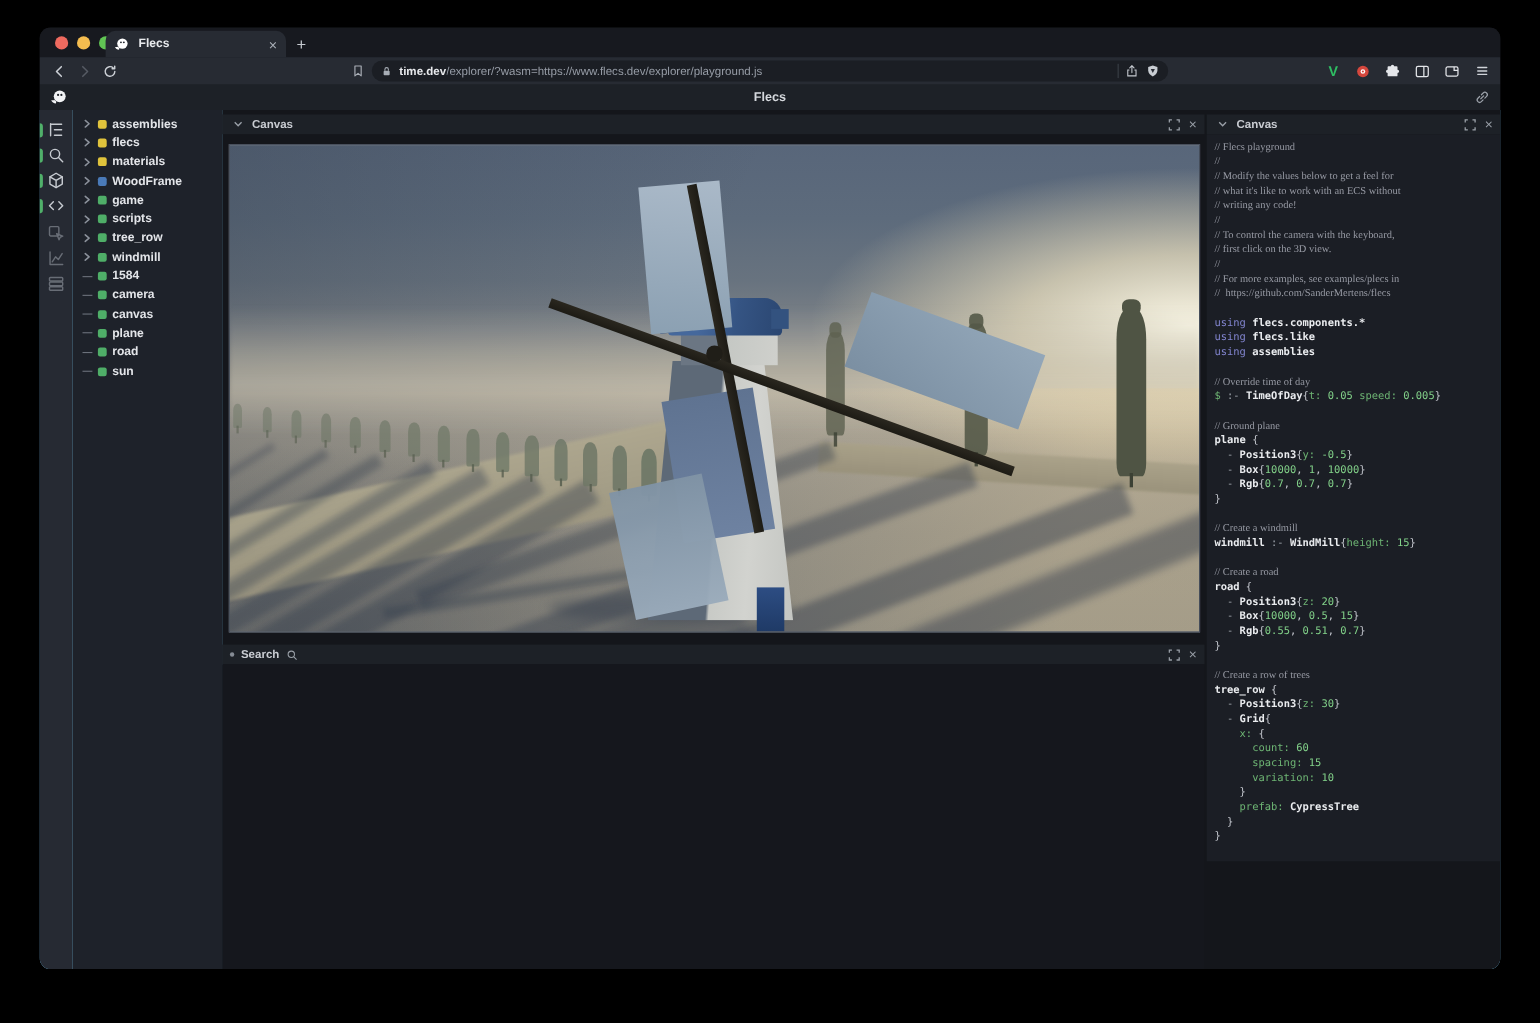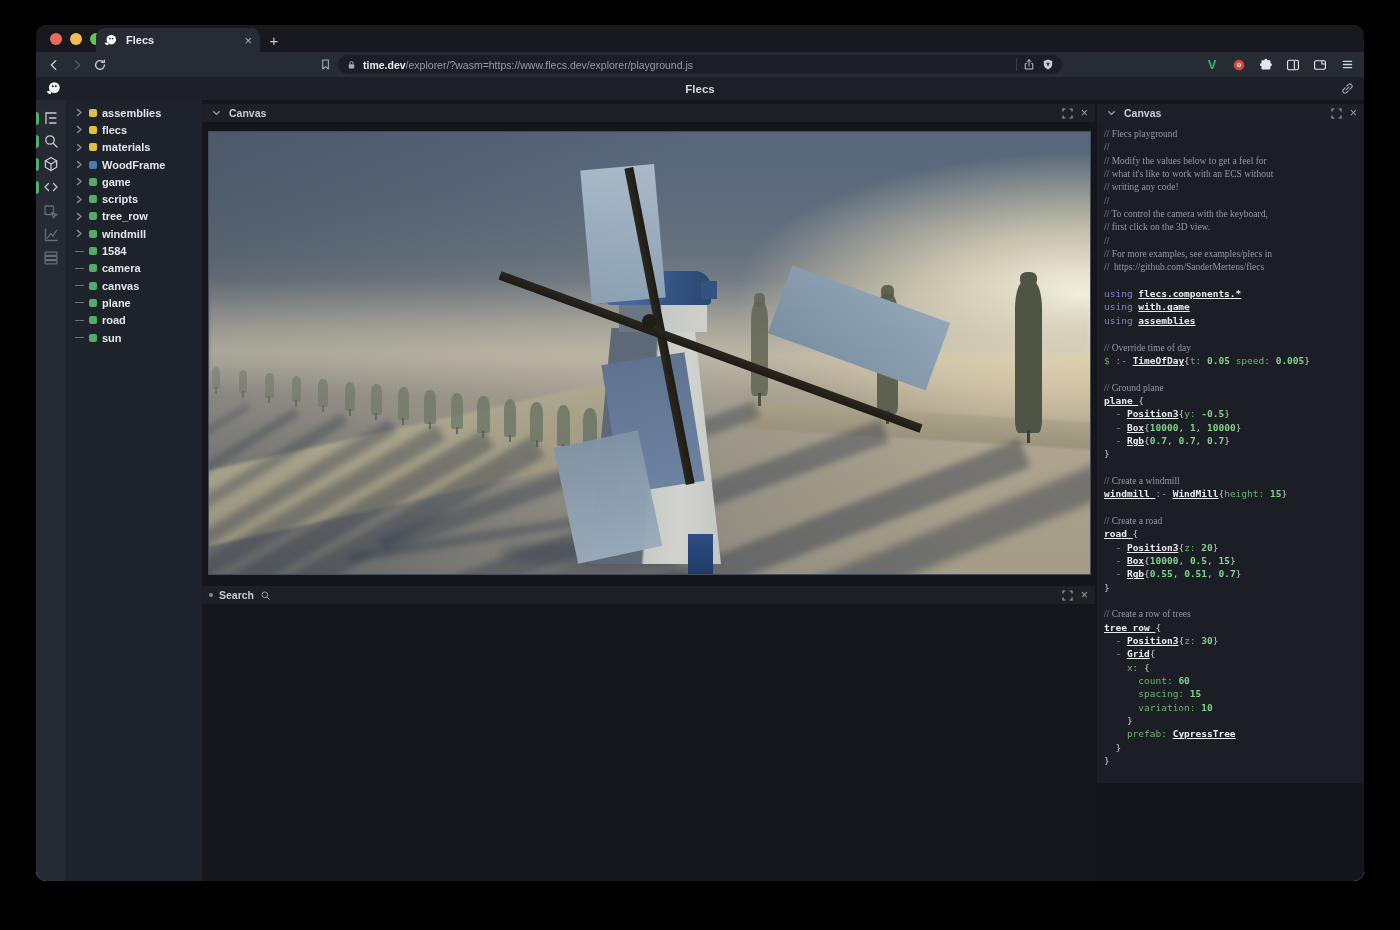--- a/index.html
+++ b/index.html
@@ -53,22 +53,22 @@
   .pbtn{display:flex;align-items:center;justify-content:center;width:14px;height:14px;color:#9aa0a8;}
   .pclose{font-size:12.5px;color:#9aa0a8;line-height:1;}
   .bullet{width:4px;height:4px;border-radius:50%;background:#858b94;}
   
   .scene{position:absolute;left:6px;top:31px;width:881px;height:442px;overflow:hidden;
     border:1px solid #454d5a;background:#7d8287;}
   .searchbody{position:absolute;left:0;top:504px;width:893px;height:277px;background:#15171d;}
   .editor{position:absolute;left:895px;top:22px;width:267px;height:661px;background:#1b1e25;overflow:hidden;}
   .code{padding:6px 0 0 7px;font-family:"DejaVu Sans Mono",monospace;font-size:9.5px;}
   .cl{height:13.35px;white-space:pre;}
-  .c{color:#979aa4;font-family:Liberation Serif, serif;} .k{color:#8285cf;} .i{color:#eaecef;font-weight:700;text-decoration:underline;}
-  .p{color:#6db473;} .n{color:#82d189;font-weight:700;} .u{color:#c6c9d0;} .o{color:#9aa0a8;}
+  .c{color:#979aa4;font-family:Liberation Serif, serif;} .k{color:#8285cf;} .i{color:#eaecef;font-weight:700;}
+  .p{color:#6db473;} .n{color:#82d189;font-weight:400;} .u{color:#c6c9d0;} .o{color:#9aa0a8;}
   svg{display:block;}
 </style>
 </head>
 <body>
 
 <div class="window">
 
   <div class="titlebar">
     <div class="lights">
       <div class="light" style="background:#ee6a5f"></div>
@@ -506,21 +506,21 @@
             <div class="cl"><span class="c">// what it's like to work with an ECS without</span></div>
             <div class="cl"><span class="c">// writing any code!</span></div>
             <div class="cl"><span class="c">//</span></div>
             <div class="cl"><span class="c">// To control the camera with the keyboard,</span></div>
             <div class="cl"><span class="c">// first click on the 3D view.</span></div>
             <div class="cl"><span class="c">//</span></div>
             <div class="cl"><span class="c">// For more examples, see examples/plecs in</span></div>
             <div class="cl"><span class="c">//  https://github.com/SanderMertens/flecs</span></div>
             <div class="cl"></div>
             <div class="cl"><span class="k">using </span><span class="i">flecs.components.*</span></div>
-            <div class="cl"><span class="k">using </span><span class="i">with.game</span></div>
+            <div class="cl"><span class="k">using </span><span class="i">flecs.like</span></div>
             <div class="cl"><span class="k">using </span><span class="i">assemblies</span></div>
             <div class="cl"></div>
             <div class="cl"><span class="c">// Override time of day</span></div>
             <div class="cl"><span class="p">$</span><span class="o"> :- </span><span class="i">TimeOfDay</span><span class="u">{</span><span class="p">t: </span><span class="n">0.05</span><span class="p"> speed: </span><span class="n">0.005</span><span class="u">}</span></div>
             <div class="cl"></div>
             <div class="cl"><span class="c">// Ground plane</span></div>
             <div class="cl"><span class="i">plane </span><span class="u">{</span></div>
             <div class="cl"><span class="u">  </span><span class="o">- </span><span class="i">Position3</span><span class="u">{</span><span class="p">y: </span><span class="n">-0.5</span><span class="u">}</span></div>
             <div class="cl"><span class="u">  </span><span class="o">- </span><span class="i">Box</span><span class="u">{</span><span class="n">10000</span><span class="u">, </span><span class="n">1</span><span class="u">, </span><span class="n">10000</span><span class="u">}</span></div>
             <div class="cl"><span class="u">  </span><span class="o">- </span><span class="i">Rgb</span><span class="u">{</span><span class="n">0.7</span><span class="u">, </span><span class="n">0.7</span><span class="u">, </span><span class="n">0.7</span><span class="u">}</span></div>

